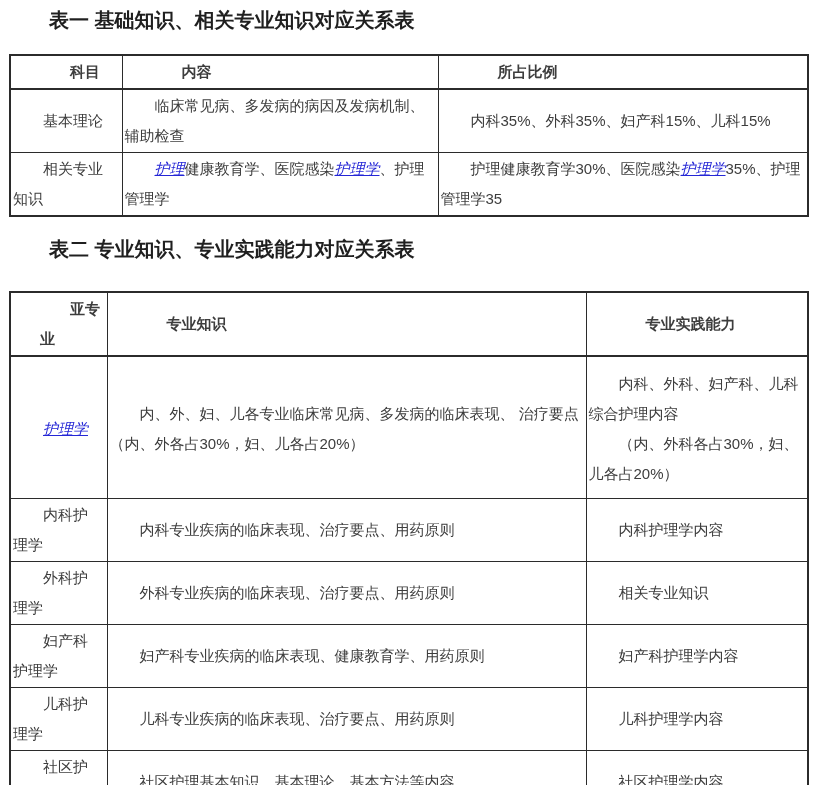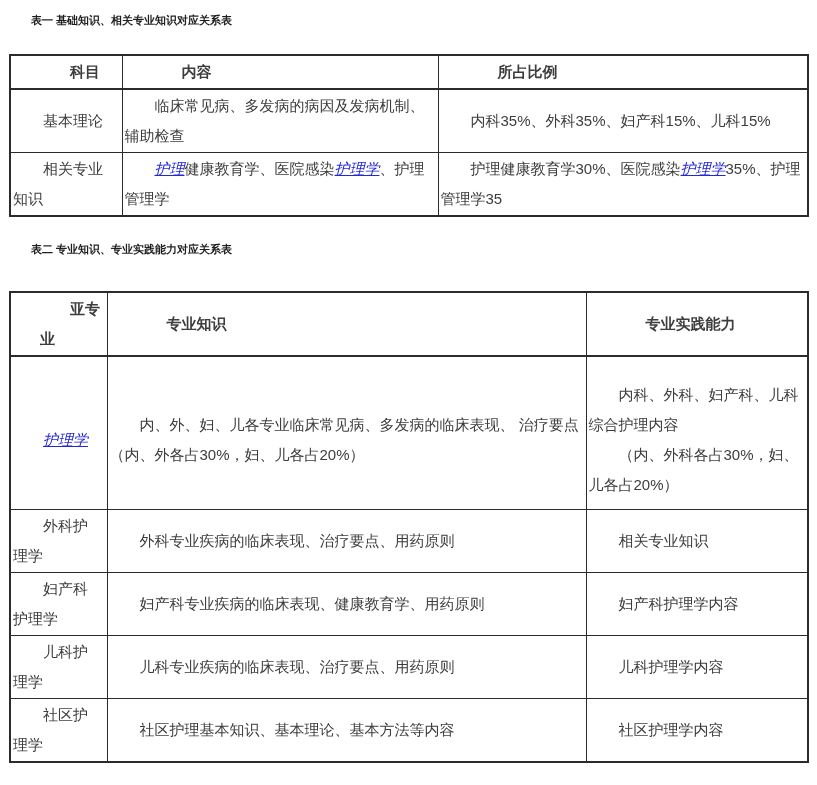--- a/index.html
+++ b/index.html
@@ -18,21 +18,21 @@
     font-size:15px;
     color:var(--text-color);
     overflow:hidden;
   }
   .doc-title{
     font-weight:bold;
     color:var(--title-color);
     text-indent:2em;
     line-height:20px;
     margin:0 0 24px 0;
-    font-size:11px;
+    font-size:20px;
   }
   .doc-title.second{
     margin:22px 0 32px 0;
   }
   table{
     border-collapse:collapse;
     table-layout:fixed;
     width:798px;
     border:2px solid var(--border-color);
   }
@@ -50,21 +50,21 @@
     height:32px;
     padding-left:29px;
   }
   th p,td p{
     margin:0;
     text-indent:2em;
     line-height:30px;
     word-break:break-all;
   }
   tr.row-tall td{
-    padding-top:23px;
+    padding-top:12px;
     padding-bottom:9px;
     border-radius:9px;
   }
   td .link{
     color:var(--link-color);
     text-decoration:underline;
     cursor:pointer;
     font-style:italic;
   }
   
@@ -154,20 +154,31 @@
       <td>
           <p><span>内、外、妇、儿各专业临床常见病、多发病的临床表现、 治疗要点（内、外各占30%，妇、儿各占20%）</span></p>
         </td>
       <td>
           <p><span>内科、外科、妇产科、儿科综合护理内容</span></p>
           <p><span>（内、外科各占30%，妇、儿各占20%）</span></p>
         </td>
     </tr>
     <tr>
       <td>
+          <p><span>内科护理学</span></p>
+        </td>
+      <td>
+          <p><span>内科专业疾病的临床表现、治疗要点、用药原则</span></p>
+        </td>
+      <td>
+          <p><span>内科护理学内容</span></p>
+        </td>
+    </tr>
+    <tr>
+      <td>
           <p><span>外科护理学</span></p>
         </td>
       <td>
           <p><span>外科专业疾病的临床表现、治疗要点、用药原则</span></p>
         </td>
       <td>
           <p><span>相关专业知识</span></p>
         </td>
     </tr>
     <tr>

